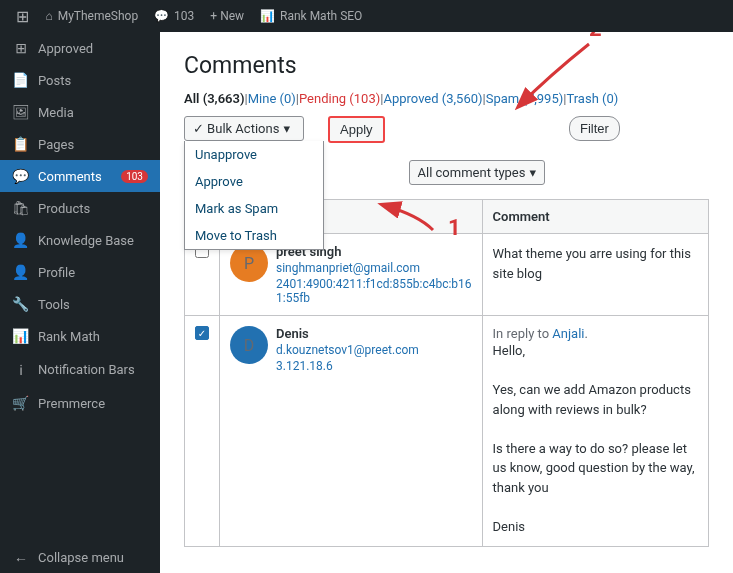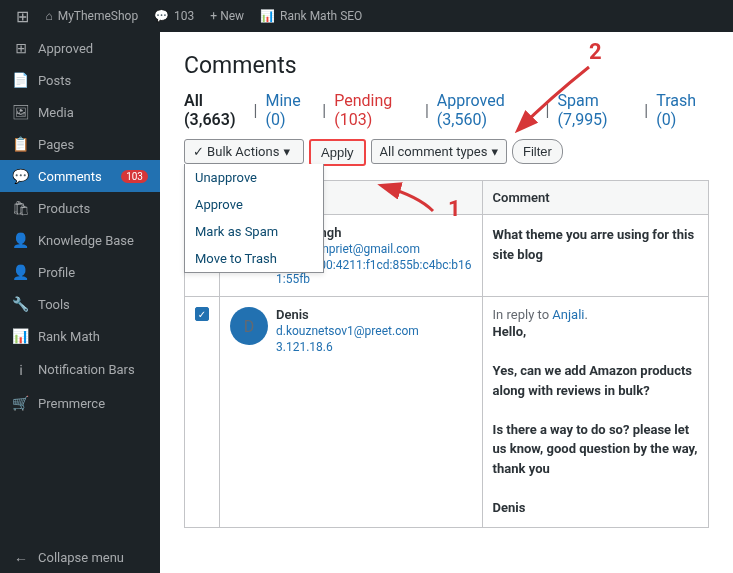--- a/index.html
+++ b/index.html
@@ -62,32 +62,32 @@
 
     .page-title {
       font-size: 23px;
       font-weight: 400;
       color: #1d2327;
       margin-bottom: 12px;
     }
 
     
     .filter-bar {
-      display: flex; align-items: center; gap: 8px;
+      display: flex; align-items: center; 
       margin-bottom: 10px;
-      font-size: 16px;
+      font-size: 13px;
       color: #646970;
     }
     .filter-bar a { color: #2271b1; text-decoration: none; }
     .filter-bar a.current { color: #1d2327; font-weight: 600; }
     .filter-bar .sep { color: #646970; }
 
     
     .bulk-area {
-      display: flex; align-items: flex-start; gap: 5px;
+      display: flex; align-items: flex-start; gap: 24px;
       margin-bottom: 14px;
       position: relative;
     }
     .bulk-dropdown {
       position: relative;
       z-index: 10;
     }
     .bulk-btn {
       background: #f6f7f7;
       border: 1px solid #8c8f94;
@@ -128,21 +128,21 @@
     }
 
     .comment-type-select {
       background: #f6f7f7;
       border: 1px solid #8c8f94;
       border-radius: 3px;
       padding: 4px 8px;
       font-size: 13px;
       color: #2c3338;
       cursor: pointer;
-      display: flex; align-items: center; gap: 4px;
+      display: flex; align-items: center; gap: 4px; margin-top: 44px;
     }
 
     .filter-btn {
       background: #f6f7f7;
       border: 1px solid #8c8f94;
       border-radius: 11px;
       padding: 4px 10px;
       font-size: 13px;
       cursor: pointer;
       color: #2c3338;
@@ -179,21 +179,21 @@
       background: #c3c4c7;
       flex-shrink: 0;
       display: flex; align-items: center; justify-content: center;
       font-size: 16px; color: #646970;
     }
     .avatar.orange { background: #e67c22; }
     .avatar.blue { background: #2271b1; }
     .author-name { font-weight: 600; color: #2c3338; margin-bottom: 2px; }
     .author-email { color: #2271b1; font-size: 12px; }
     .author-ip { color: #2271b1; font-size: 12px; margin-top: 2px; }
-    .comment-text { color: #2c3338; line-height: 1.5; font-weight: bold; }
+    .comment-text { color: #2c3338; line-height: 1.5; }
     .comment-reply { color: #646970; }
     .comment-reply a { color: #2271b1; text-decoration: none; }
 
     .page-wrapper {
       position: relative;
     }
 
     
     .cb { width: 14px; height: 14px; }
 

